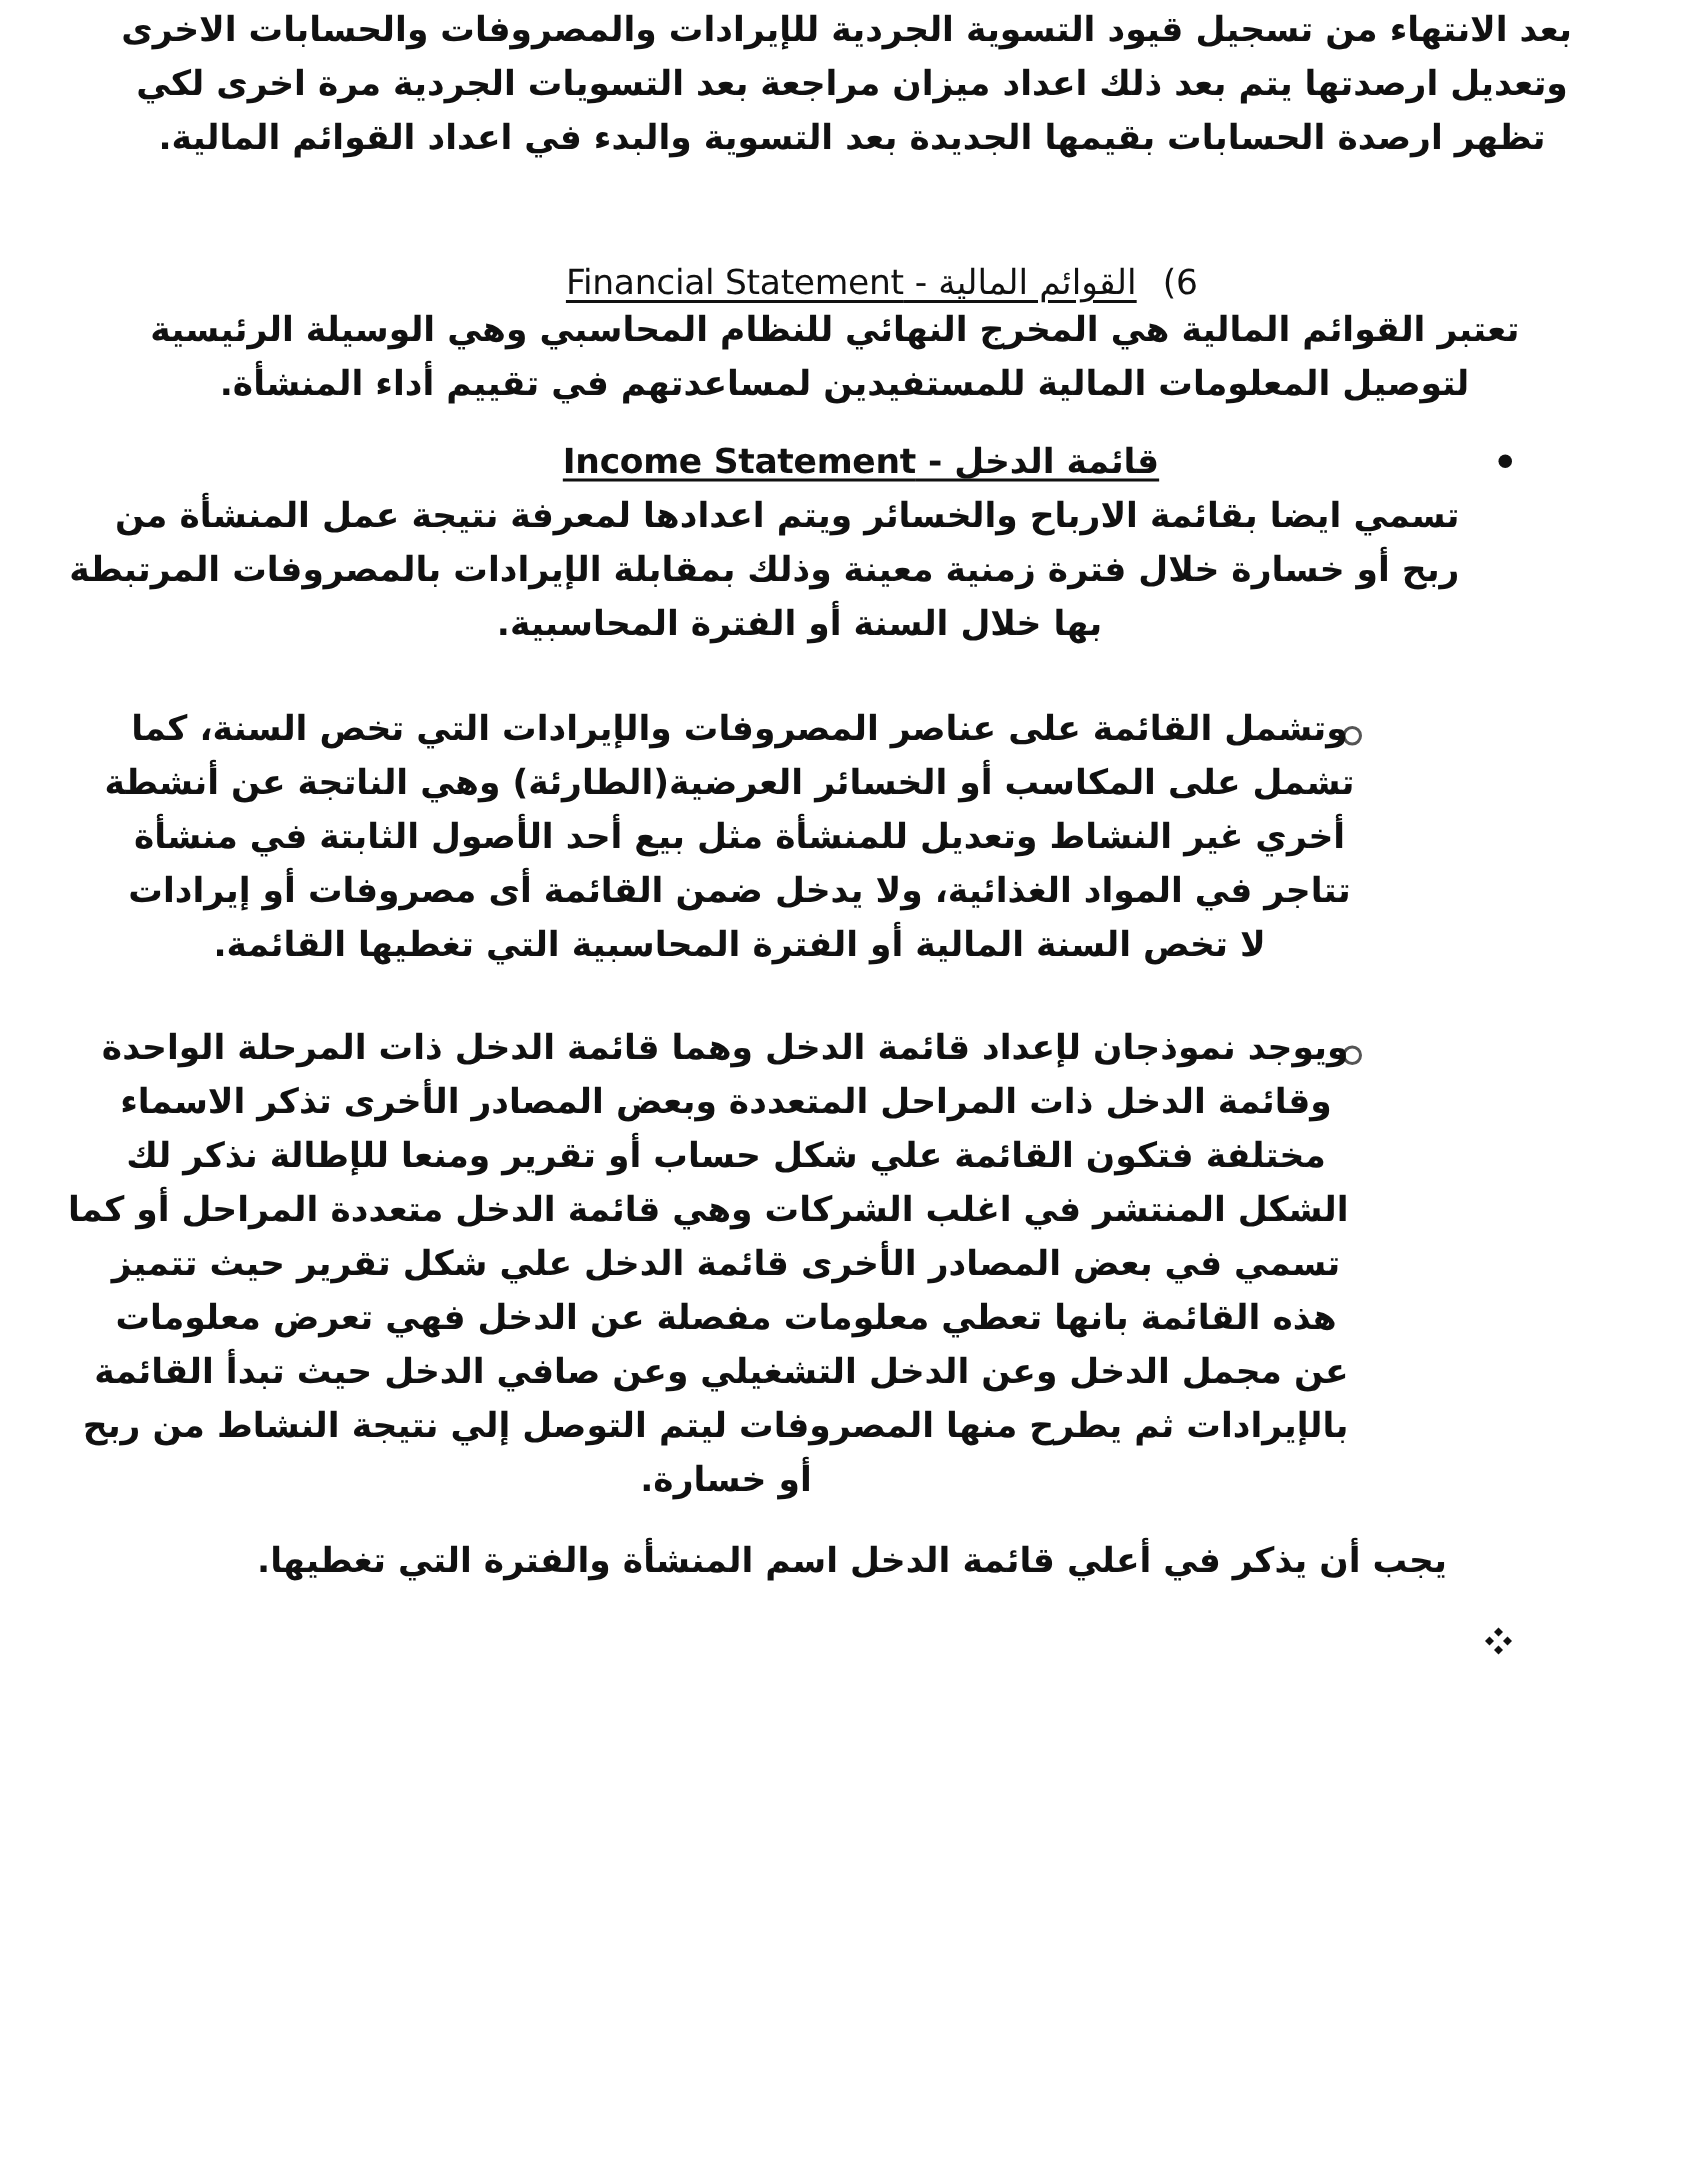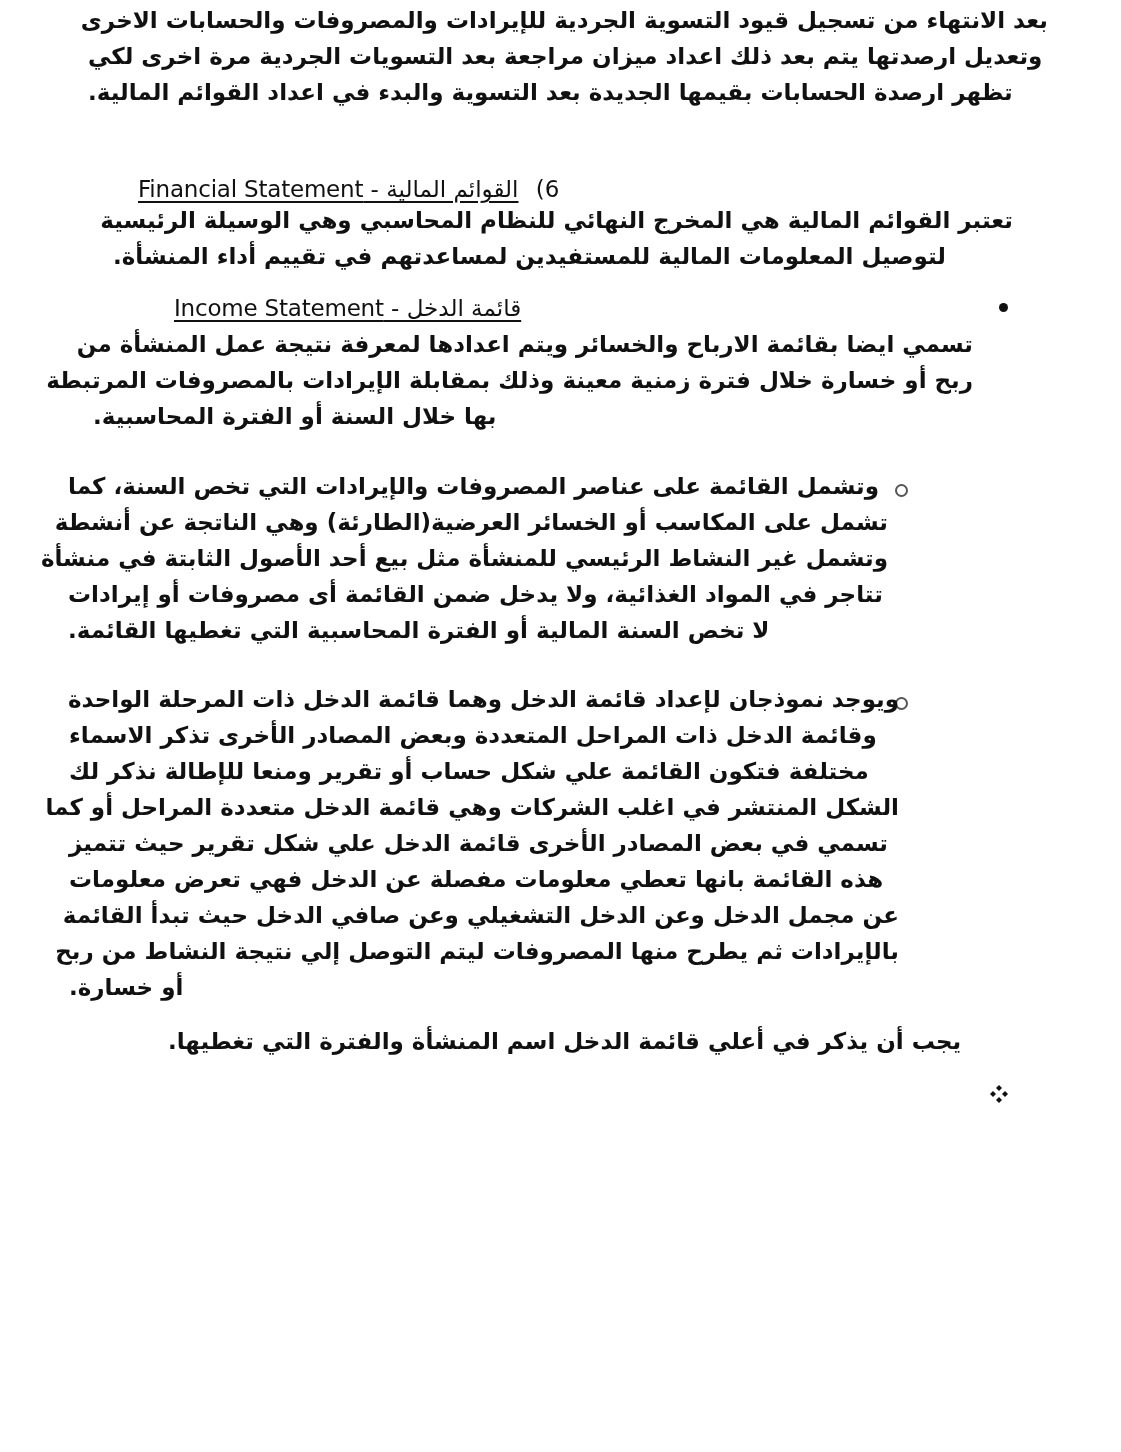--- a/index.html
+++ b/index.html
@@ -18,21 +18,21 @@
     .page {
       position: absolute;
       left: 0; top: 0;
       width: 1121px;
       height: 1452px;
       direction: rtl;
     }
     .block {
       position: absolute;
       direction: rtl;
-      text-align: left;
+      text-align: center;
       font-size: 23px;
       line-height: 36px;
       font-weight: bold;
       letter-spacing: -0.2px;
     }
     .line { display: block; white-space: nowrap; }
 
     #intro-para { right: 73px; top: 2px; width: 960px; }
 
     #section-heading {
@@ -47,41 +47,41 @@
     }
     #section-body { right: 108px; top: 202px; width: 900px; }
 
     #income-heading {
       right: 147px; top: 290px; width: 800px;
       font-weight: normal;
     }
     #income-heading .title {
       text-decoration: underline;
       text-underline-offset: 4px;
-      font-weight: normal;
+      font-weight: bold;
     }
     .dot-bullet {
       position: absolute;
       right: 113px; top: 303px;
       width: 9px; height: 9px;
       border-radius: 50%;
       background: #111;
     }
     #income-body { right: 148px; top: 326px; width: 880px; }
 
     .circle-bullet {
       position: absolute;
       width: 9px; height: 9px;
       border-radius: 50%;
       border: 2px solid #555;
       background: #fff;
     }
     #sub1-bullet { right: 213px; top: 484px; }
     #sub2-bullet { right: 213px; top: 697px; }
-    #sub1-body { right: 233px; top: 468px; width: 820px; }
+    #sub1-body { right: 218px; top: 468px; width: 820px; }
     #sub2-body { right: 222px; top: 681px; width: 830px; }
 
     #diamond-bullet {
       position: absolute;
       right: 112px; top: 1084px;
       width: 20px; height: 20px;
     }
     #note-body { right: 153px; top: 1023px; width: 800px; }
   </style>
 </head>
@@ -111,21 +111,21 @@
   <div class="block" id="income-body">
     <span class="line">تسمي ايضا بقائمة الارباح والخسائر ويتم اعدادها لمعرفة نتيجة عمل المنشأة من</span>
     <span class="line">ربح أو خسارة خلال فترة زمنية معينة وذلك بمقابلة الإيرادات بالمصروفات المرتبطة</span>
     <span class="line">بها خلال السنة أو الفترة المحاسبية.</span>
   </div>
 
   <span class="circle-bullet" id="sub1-bullet"></span>
   <div class="block" id="sub1-body">
     <span class="line">وتشمل القائمة على عناصر المصروفات والإيرادات التي تخص السنة، كما</span>
     <span class="line">تشمل على المكاسب أو الخسائر العرضية(الطارئة) وهي الناتجة عن أنشطة</span>
-    <span class="line">وتشمل غير النشاط الرئيسي للمنشأة مثل بيع أحد الأصول الثابتة في منشأة</span>
+    <span class="line">أخري غير النشاط وتعديل للمنشأة مثل بيع أحد الأصول الثابتة في منشأة</span>
     <span class="line">تتاجر في المواد الغذائية، ولا يدخل ضمن القائمة أى مصروفات أو إيرادات</span>
     <span class="line">لا تخص السنة المالية أو الفترة المحاسبية التي تغطيها القائمة.</span>
   </div>
 
   <span class="circle-bullet" id="sub2-bullet"></span>
   <div class="block" id="sub2-body">
     <span class="line">ويوجد نموذجان لإعداد قائمة الدخل وهما قائمة الدخل ذات المرحلة الواحدة</span>
     <span class="line">وقائمة الدخل ذات المراحل المتعددة وبعض المصادر الأخرى تذكر الاسماء</span>
     <span class="line">مختلفة فتكون القائمة علي شكل حساب أو تقرير ومنعا للإطالة نذكر لك</span>
     <span class="line">الشكل المنتشر في اغلب الشركات وهي قائمة الدخل متعددة المراحل أو كما</span>

